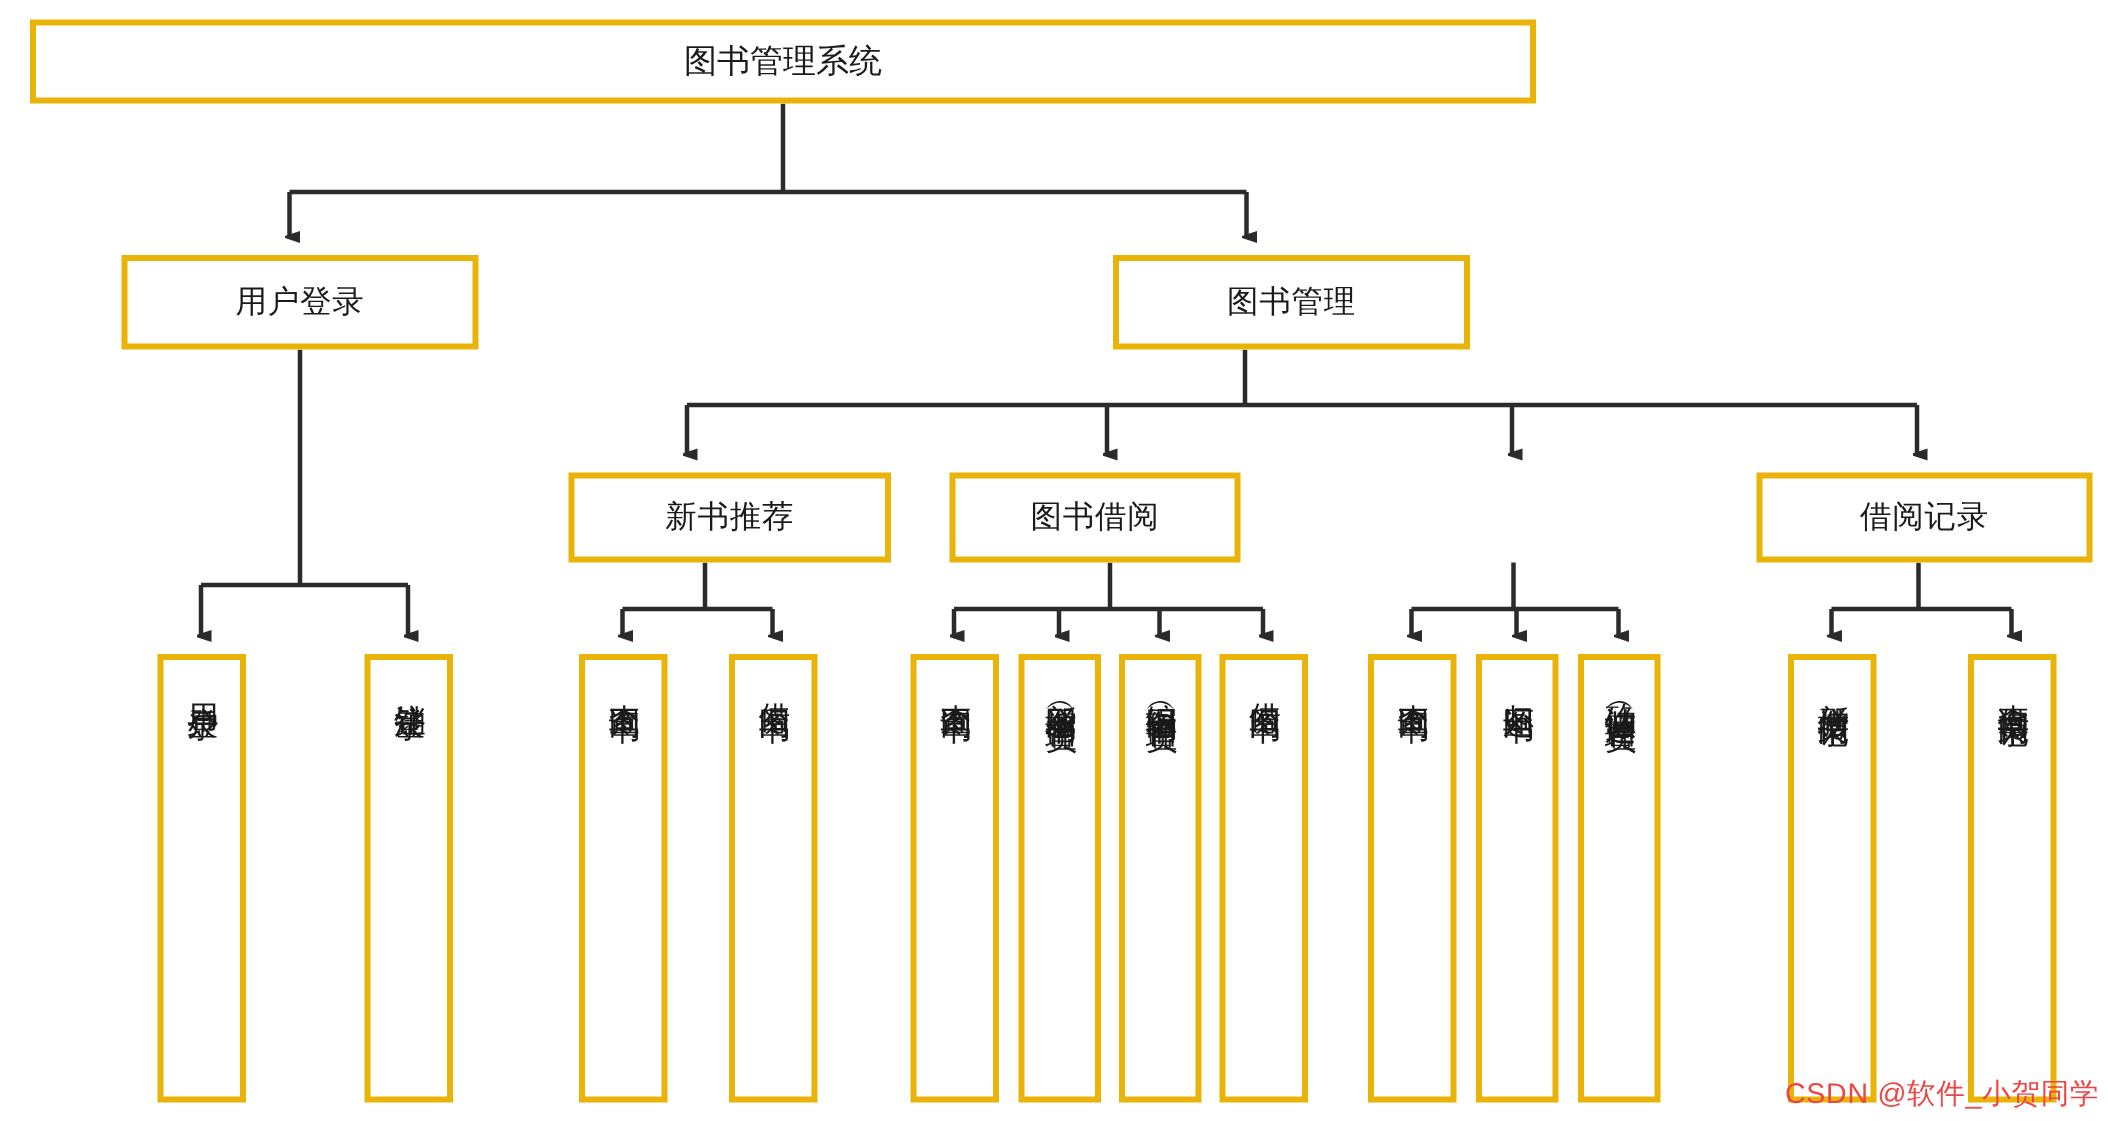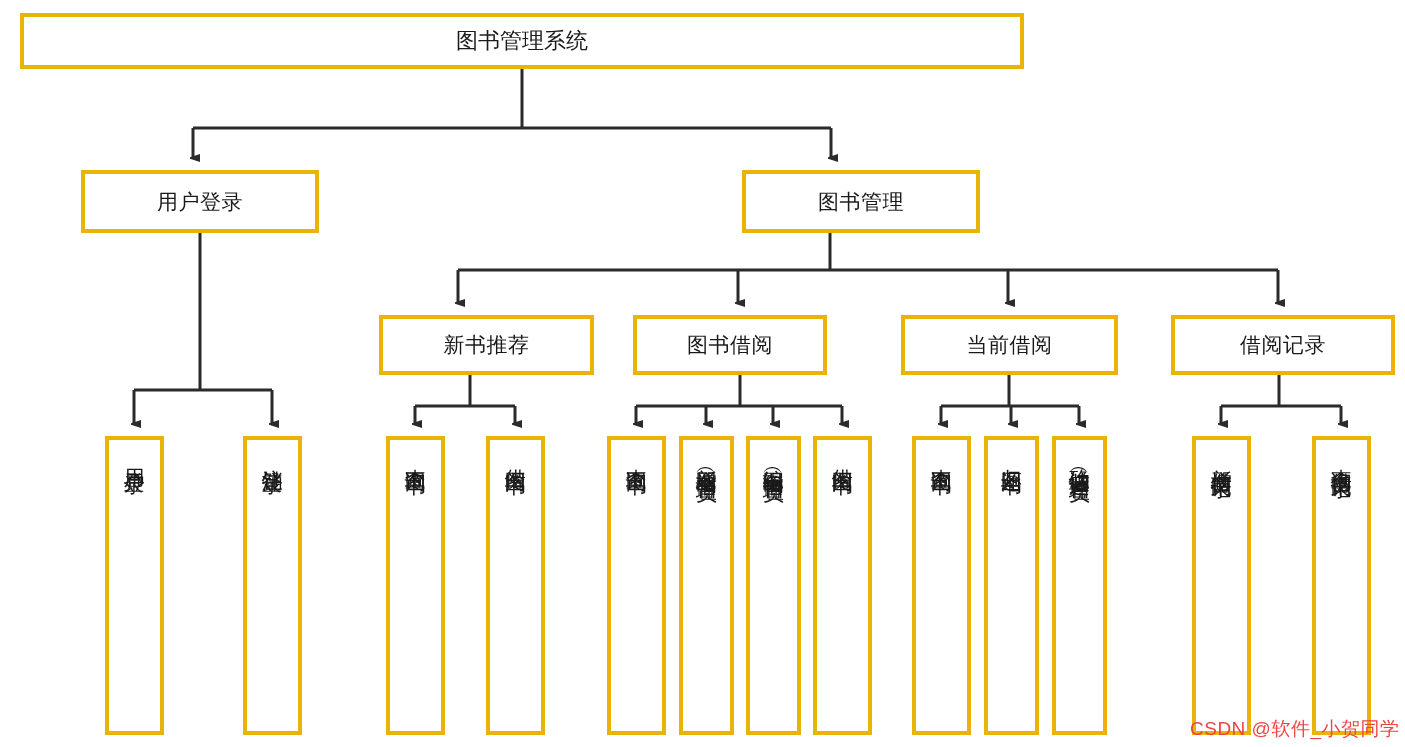--- a/index.html
+++ b/index.html
@@ -130,23 +130,20 @@
   <div class="node node-h" style="left:742px;top:170px;width:238px;height:63px;">
     <span>图书管理</span>
   </div>
 
   <div class="node node-h" style="left:363px;top:315px;width:215px;height:60px;margin-left:16px;">
     <span>新书推荐</span>
   </div>
   <div class="node node-h" style="left:633px;top:315px;width:194px;height:60px;">
     <span>图书借阅</span>
   </div>
-  <div class="node node-h" style="left:901px;top:315px;width:217px;height:60px;">
-    <span>当前借阅</span>
-  </div>
   <div class="node node-h" style="left:1171px;top:315px;width:224px;height:60px;">
     <span>借阅记录</span>
   </div>
 
   <div class="node node-leaf" style="left:105px;top:436px;width:59px;height:299px;">
     <span class="vtext">用户登录</span>
   </div>
   <div class="node node-leaf" style="left:243px;top:436px;width:59px;height:299px;">
     <span class="vtext">注销登录</span>
   </div>

